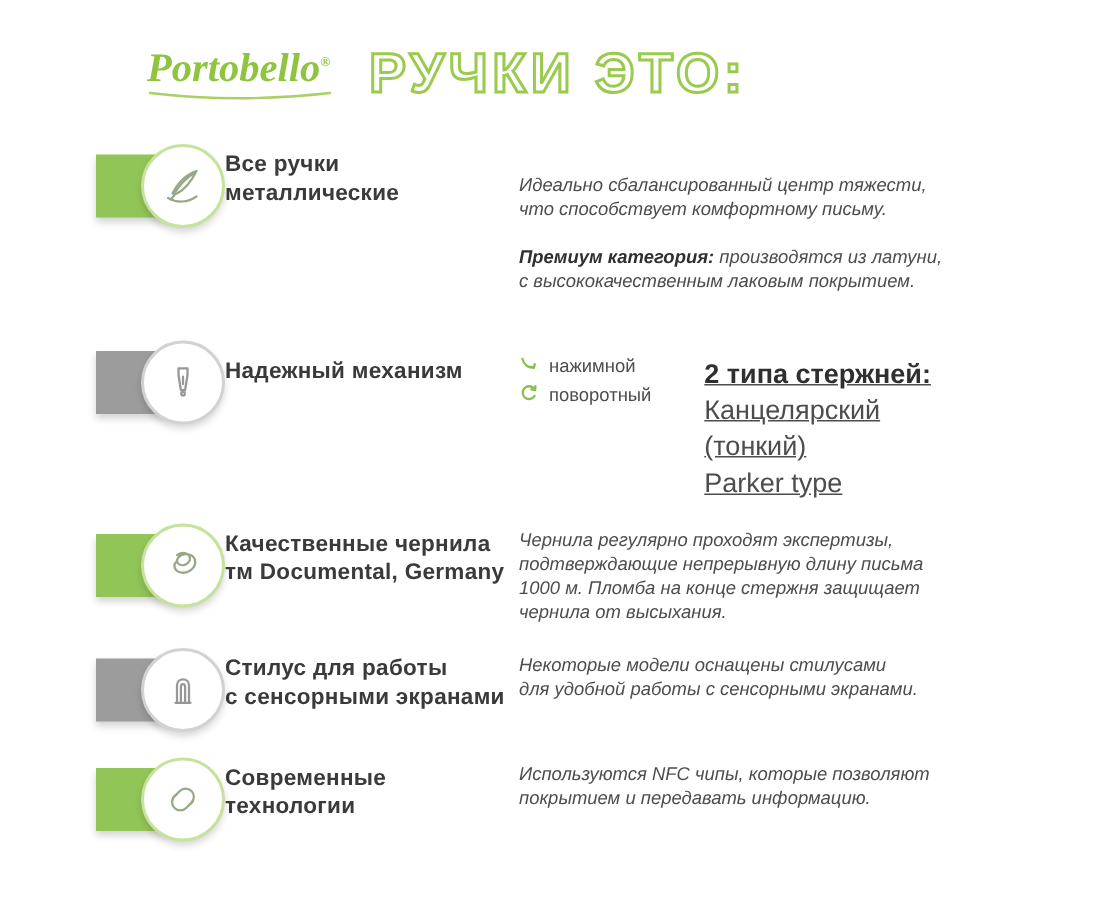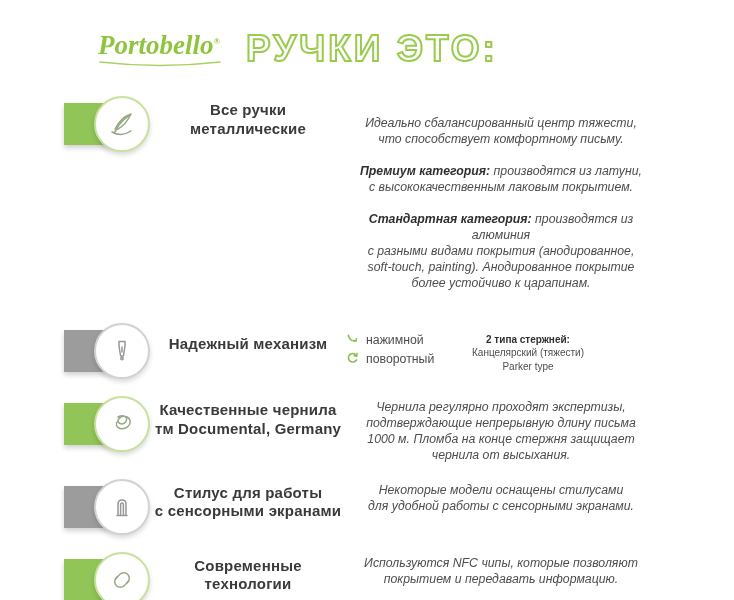--- a/index.html
+++ b/index.html
@@ -23,21 +23,21 @@
     margin-left:24px;
     font-size:37px;font-weight:800;letter-spacing:3px;
     color:#ffffff;
     -webkit-text-stroke:2px #9bcb4e;
     text-stroke:2px #9bcb4e;
     text-shadow:0 0 0 #9bcb4e;
   }
 
   
   .rows{padding:14px 0 0 64px;}
-  .frow{display:flex;align-items:flex-start;margin-bottom:13px;min-height:58px;text-align:center;}
+  .frow{display:flex;align-items:flex-start;margin-bottom:13px;min-height:58px;}
 
   .badge{position:relative;width:86px;height:58px;flex:0 0 86px;margin-top:2px;}
   .badge .bar{
     position:absolute;left:0;top:7px;width:67px;height:42px;
     box-shadow:0 3px 5px rgba(0,0,0,.18);
   }
   .badge .circle{
     position:absolute;left:30px;top:0;width:52px;height:52px;border-radius:50%;
     background:#ffffff;display:flex;align-items:center;justify-content:center;
     box-shadow:0 3px 5px rgba(0,0,0,.15);
@@ -60,21 +60,21 @@
   }
   .fbody p{margin:0;}
   .fbody b{color:#2f2f2f;margin-top:16px;}
 
   
   .mech-wrap{display:flex;flex:1;margin-top:6px;}
   .mech-list{width:126px;}
   .mech-item{display:flex;align-items:center;margin-bottom:5px;}
   .mech-item svg{stroke:#8cbf4f;fill:none;stroke-width:1.7;stroke-linecap:round;stroke-linejoin:round;margin-right:7px;}
   .mech-label{font-size:12.3px;color:#4d4d4d;}
-  .rod-types{font-size:10px;color:#4d4d4d;line-height:1.35;}
+  .rod-types{font-size:18px;color:#4d4d4d;line-height:1.35;text-decoration:underline;}
   .rod-heading{font-weight:bold;color:#2f2f2f;}
 </style>
 </head>
 <body>
 
 <div class="page">
 
   <div class="header">
     <div class="logo-wrap">
       <span class="logo-text"><span>Portobello</span><span class="logo-reg">®</span></span>
@@ -99,24 +99,20 @@
           </svg>
         </div>
       </div>
       <div class="ftitle">Все ручки
 металлические</div>
       <div class="fbody">
         <p><b></b><span>Идеально сбалансированный центр тяжести,
 что способствует комфортному письму.</span></p>
         <p><b>Премиум категория:</b><span> производятся из латуни,
 с высококачественным лаковым покрытием.</span></p>
-        <p><b>Стандартная категория:</b><span> производятся из алюминия
-с разными видами покрытия (анодированное,
-soft-touch, painting). Анодированное покрытие
-более устойчиво к царапинам.</span></p>
       </div>
     </div>
 
     <div class="frow">
       <div class="badge gray">
         <div class="bar"></div>
         <div class="circle">
           <svg width="32" height="32" viewBox="0 0 32 32">
             <path d="M13 6.5 h6 v4.5 l-1.6 10 h-2.8 L13 11 z"></path>
             <path d="M16 12 v5"></path>
@@ -137,21 +133,21 @@
           <div class="mech-item">
             <svg width="13" height="13" viewBox="0 0 14 14">
               <path d="M11.2 8.6 a4.6 4.6 0 1 1 .3 -4.2"></path>
               <path d="M11.8 1.6 l-.3 2.8 -2.7 -.5"></path>
             </svg>
             <span class="mech-label">поворотный</span>
           </div>
         </div>
         <div class="rod-types">
           <div class="rod-heading">2 типа стержней:</div>
-          <div>Канцелярский (тяжести)</div>
+          <div>Канцелярский (тонкий)</div>
           <div>Parker type</div>
         </div>
       </div>
     </div>
 
     <div class="frow">
       <div class="badge green">
         <div class="bar"></div>
         <div class="circle">
           <svg class="badge-art" width="32" height="32" viewBox="0 0 32 32">

